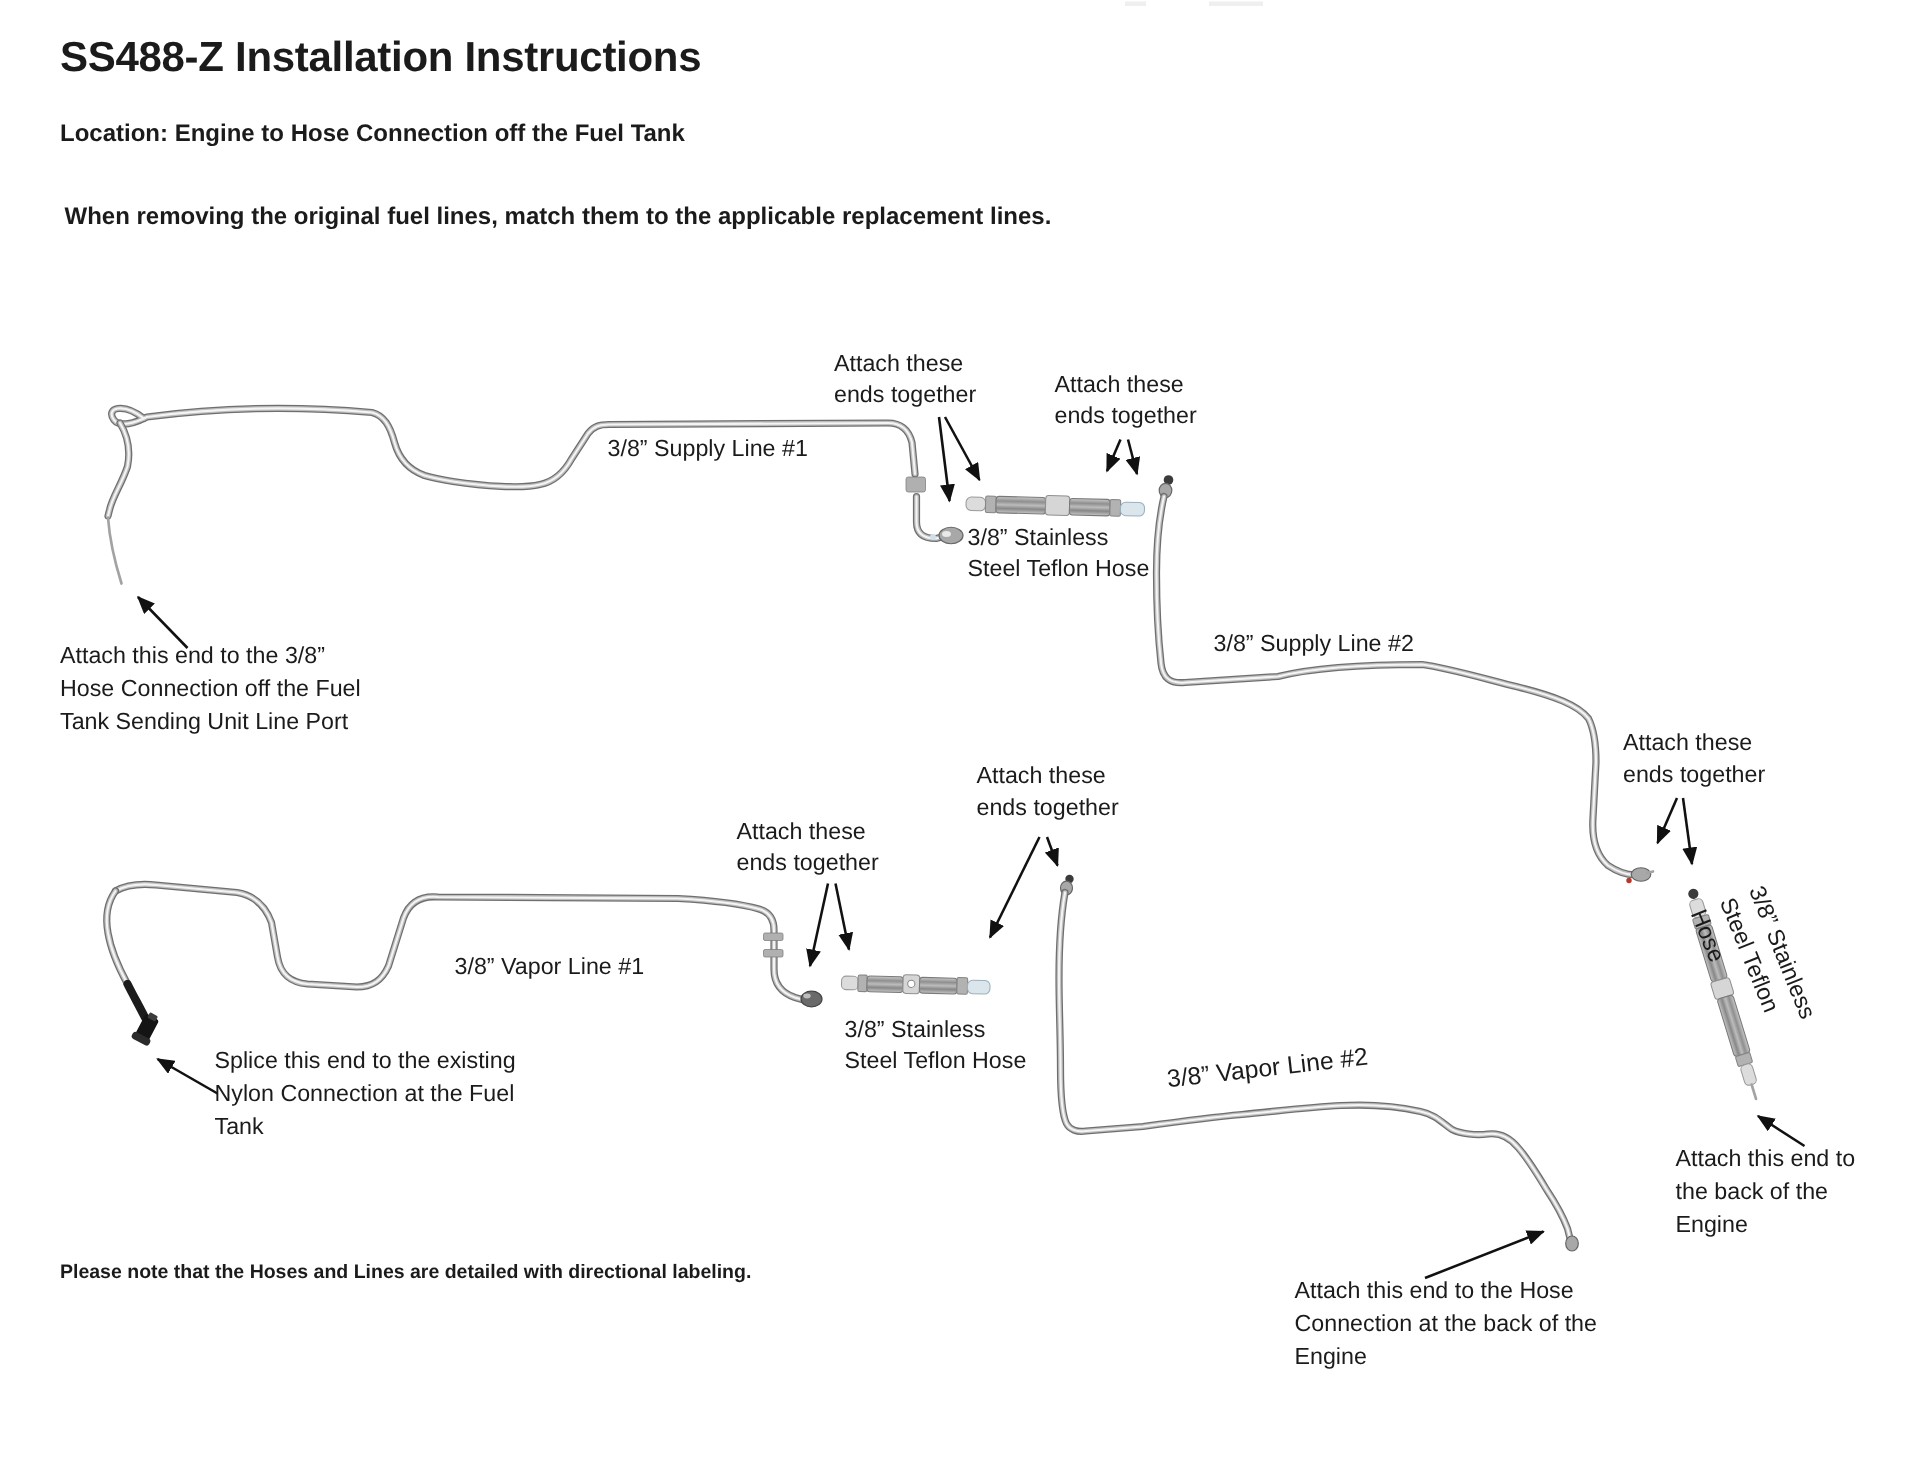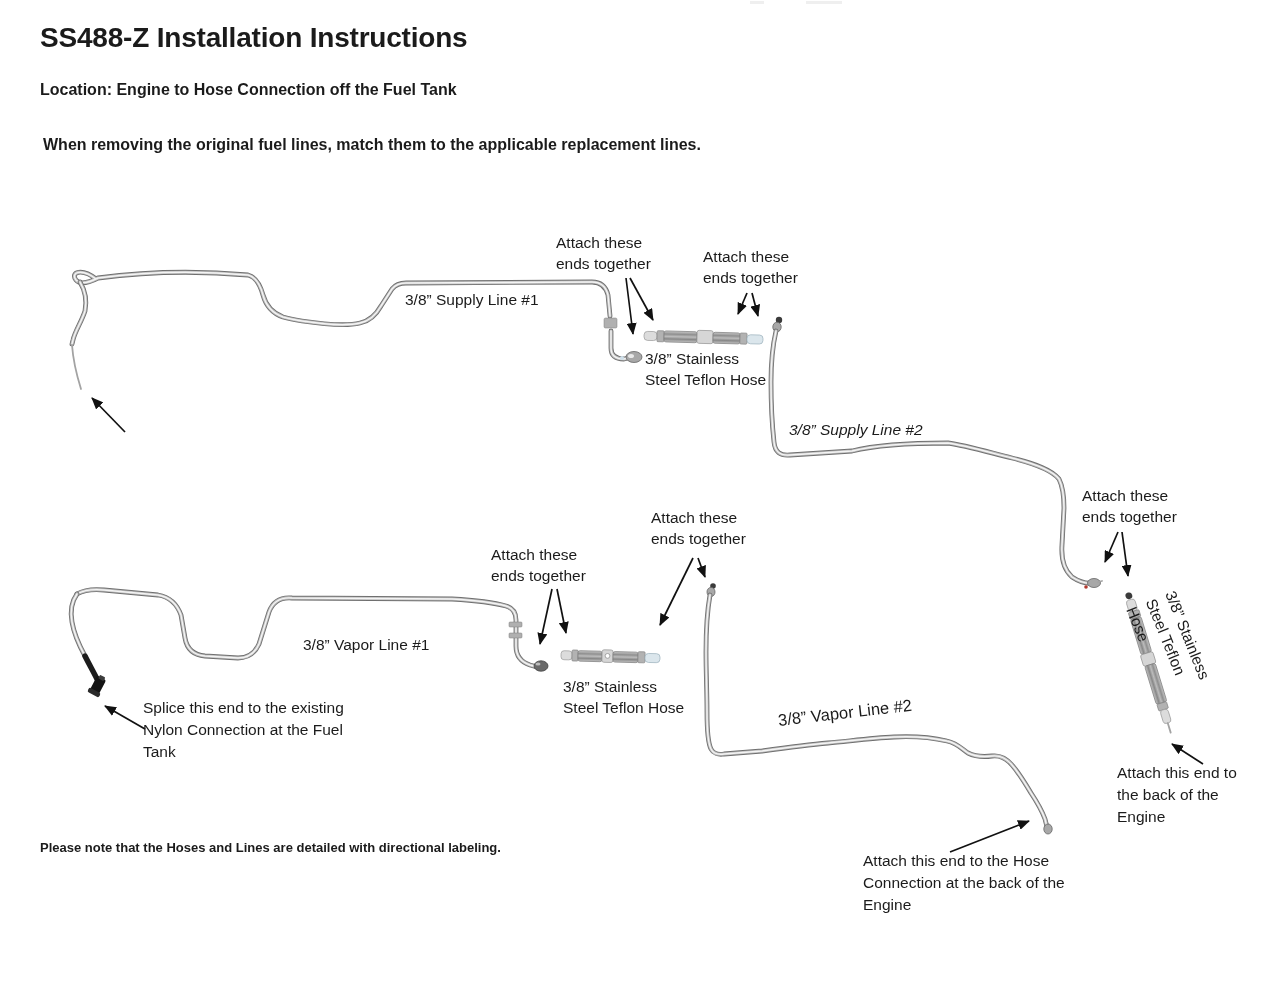--- a/index.html
+++ b/index.html
@@ -173,21 +173,24 @@
     </g>
   </svg>
 
   <div class="abs lbl" style="left:556px;top:232px;">Attach these
 ends together</div>
   <div class="abs lbl" style="left:703px;top:246px;">Attach these
 ends together</div>
   <div class="abs lbl" style="left:405px;top:289px;">3/8” Supply Line #1</div>
   <div class="abs lbl" style="left:645px;top:348px;">3/8” Stainless
 Steel Teflon Hose</div>
-  <div class="abs lbl" style="left:789px;top:419px;font-style:italic;">3/8” Supply Line #2</div>
+  <div class="abs lbl lh22" style="left:40px;top:427px;">Attach this end to the 3/8”
+Hose Connection off the Fuel
+Tank Sending Unit Line Port</div>
+  <div class="abs lbl" style="left:809px;top:419px;">3/8” Supply Line #2</div>
   <div class="abs lbl" style="left:1082px;top:485px;">Attach these
 ends together</div>
   <div class="abs lbl" style="left:651px;top:507px;">Attach these
 ends together</div>
   <div class="abs lbl" style="left:491px;top:544px;">Attach these
 ends together</div>
   <div class="abs lbl" style="left:303px;top:609px;margin-top:25px;">3/8” Vapor Line #1</div>
   <div class="abs lbl" style="left:563px;top:676px;">3/8” Stainless
 Steel Teflon Hose</div>
   <div class="abs lbl lh22" style="left:143px;top:697px;">Splice this end to the existing

